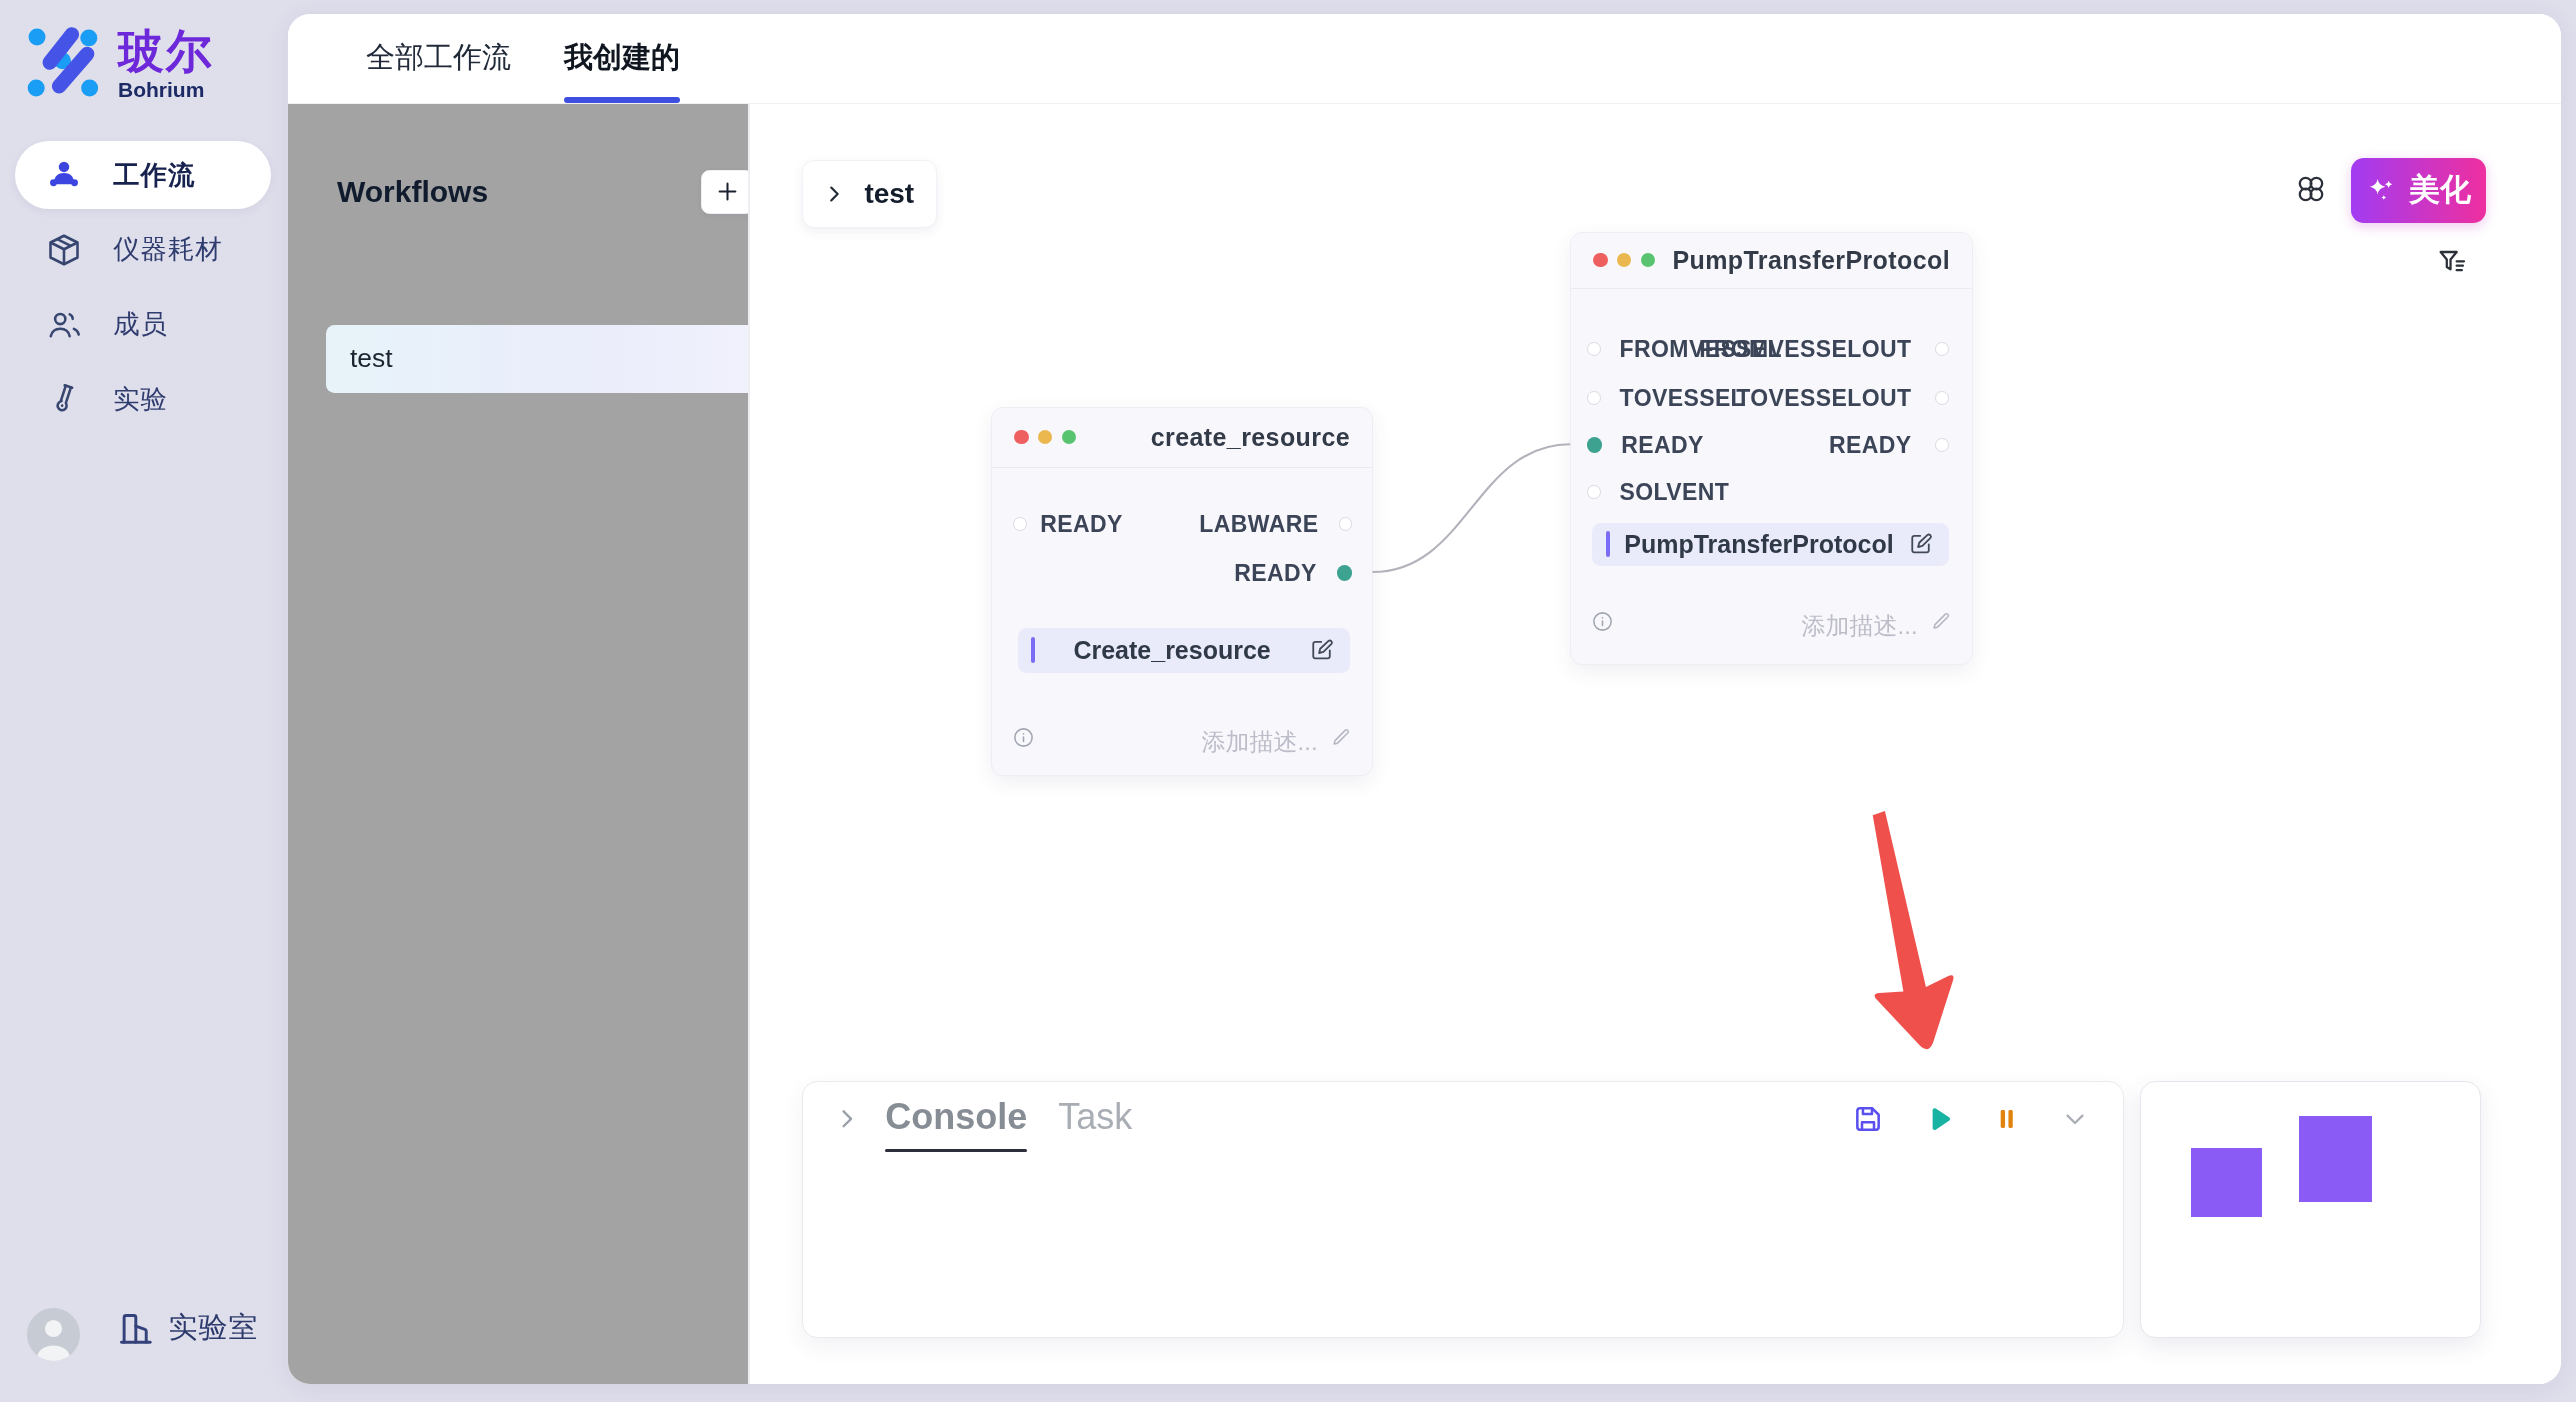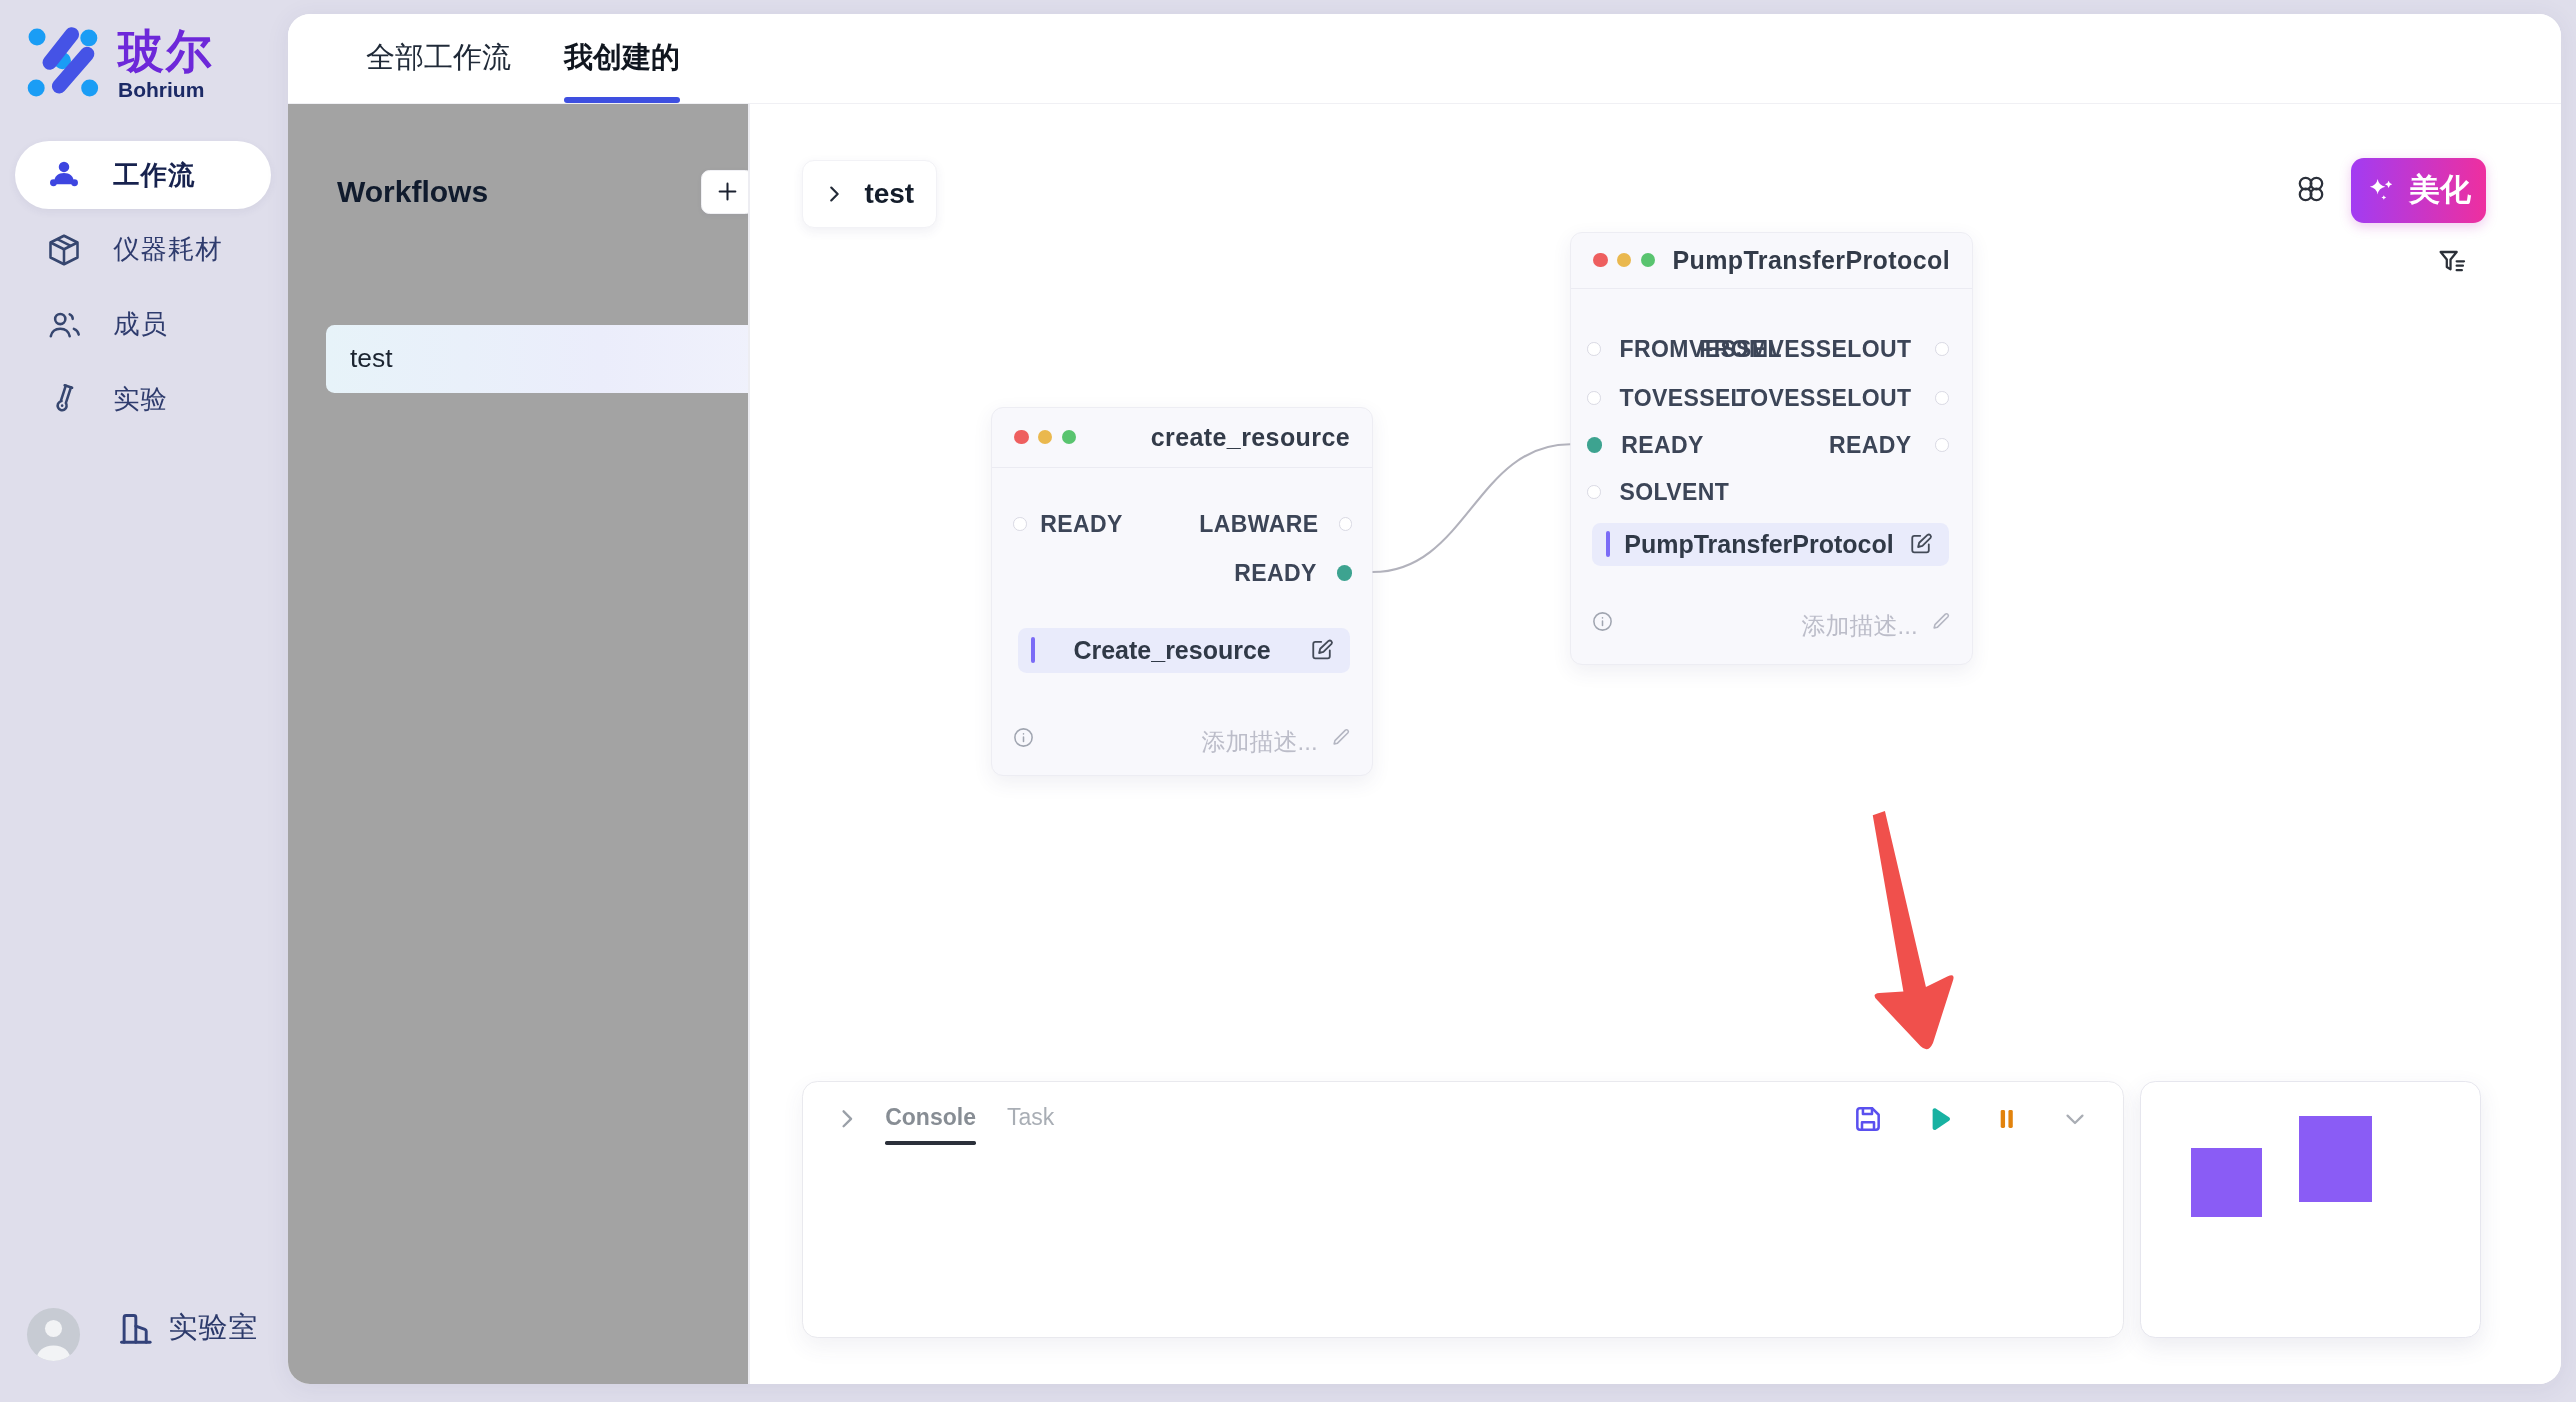--- a/index.html
+++ b/index.html
@@ -92,21 +92,21 @@
   .pill .edit-ic { width:25.6px; height:25.6px; margin-right:15.3px; color:#434a57; cursor:pointer; flex:0 0 auto; }
   .desc { position:absolute; left:0; right:0; display:flex; padding:0 20.4px; gap:12px; }
   .desc .info-ic { width:23px; height:23px; color:#a0a5b0; cursor:pointer; }
   .desc-text { margin-left:auto; font-size:24px; color:#bcbdc9; }
   .desc .pencil-ic { width:22px; height:22px; color:#b4b6c2; cursor:pointer; }
 
   
   .console { position:absolute; left:514px; top:1067px; width:1322px; height:257px; background:#fff; border:0.9px solid #e9e9ee; border-radius:15.3px; box-shadow:0 8.5px 22px rgba(70,70,120,0.07); z-index:5; }
   .console-bar { position:absolute; left:0; right:0; top:13.6px; height:48px; display:flex; align-items:center; padding:0 31px; }
   .console-chev { width:25.6px; height:25.6px; color:#9aa0a8; cursor:pointer; }
-  .ctab { position:relative; font-size:23px; margin-left:25.6px; padding-bottom:3.4px; cursor:pointer; }
+  .ctab { position:relative; font-size:36px; margin-left:25.6px; padding-bottom:3.4px; cursor:pointer; }
   .ctab.active { font-weight:700; color:#878d94; }
   .ctab.active::after { content:""; position:absolute; left:0; right:0; bottom:-10.2px; height:3.4px; background:#2b303a; border-radius:1.7px; }
   .ctab.idle { color:#a9aeb5; font-weight:500; margin-left:31px; }
   .console-icons { margin-left:auto; display:flex; align-items:center; gap:37px; }
   .cicon { cursor:pointer; }
 
   
   .minimap { position:absolute; left:1852px; top:1067px; width:341px; height:257px; background:#fff; border:0.9px solid #e6e6ee; border-radius:15.3px; box-shadow:0 8.5px 22px rgba(70,70,120,0.10); z-index:5; cursor:pointer; }
   .mm-rect { position:absolute; background:#8a5cf5; }
   .mm-a { left:50px; top:66px; width:71px; height:69px; }

